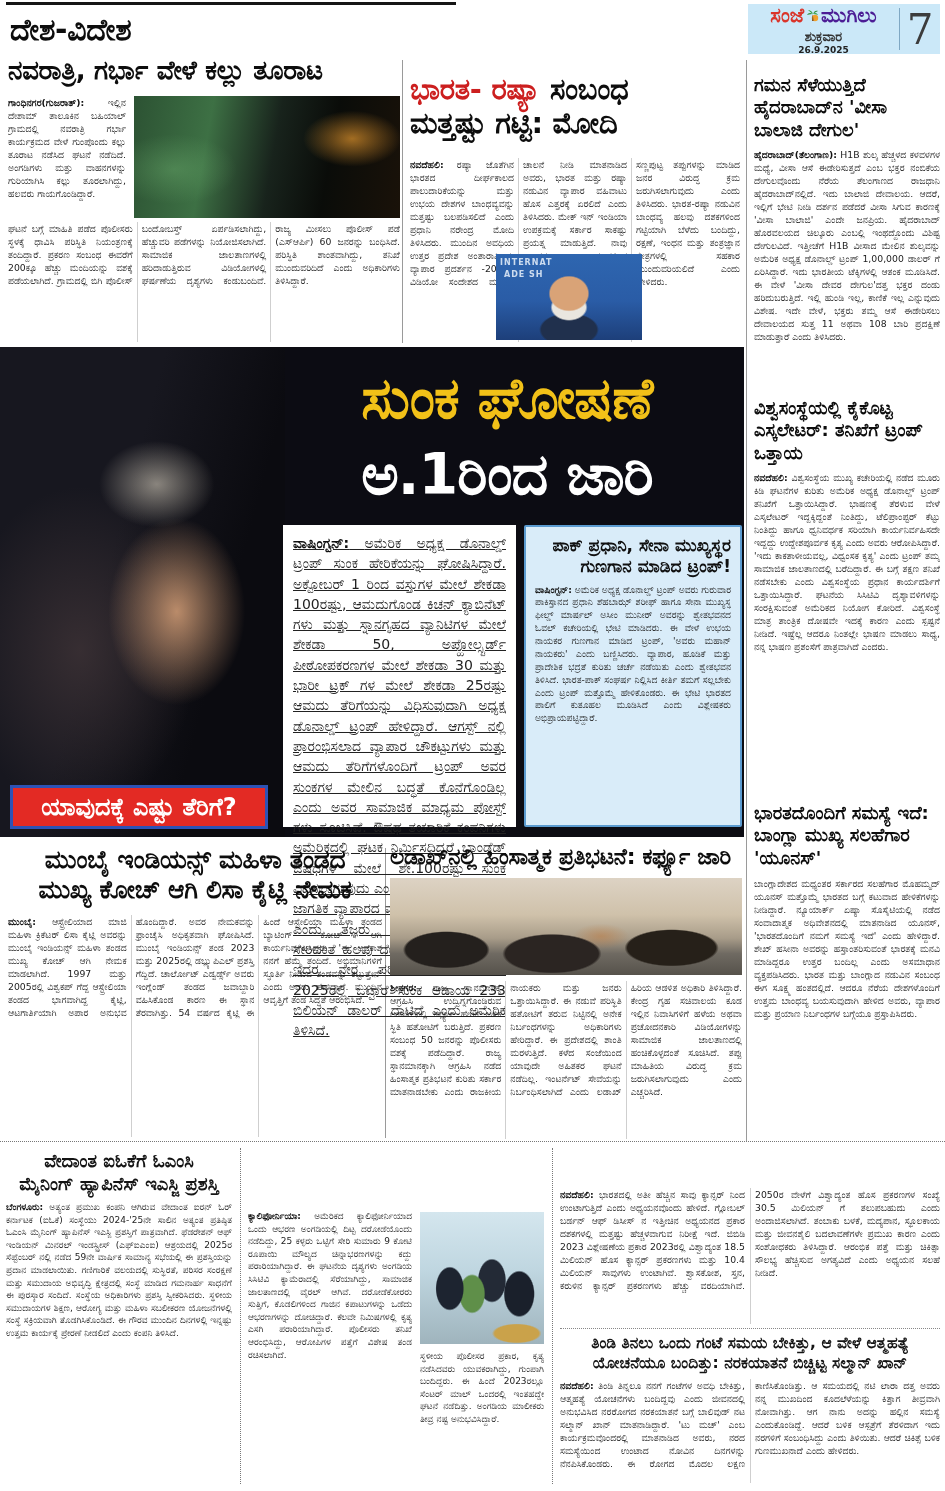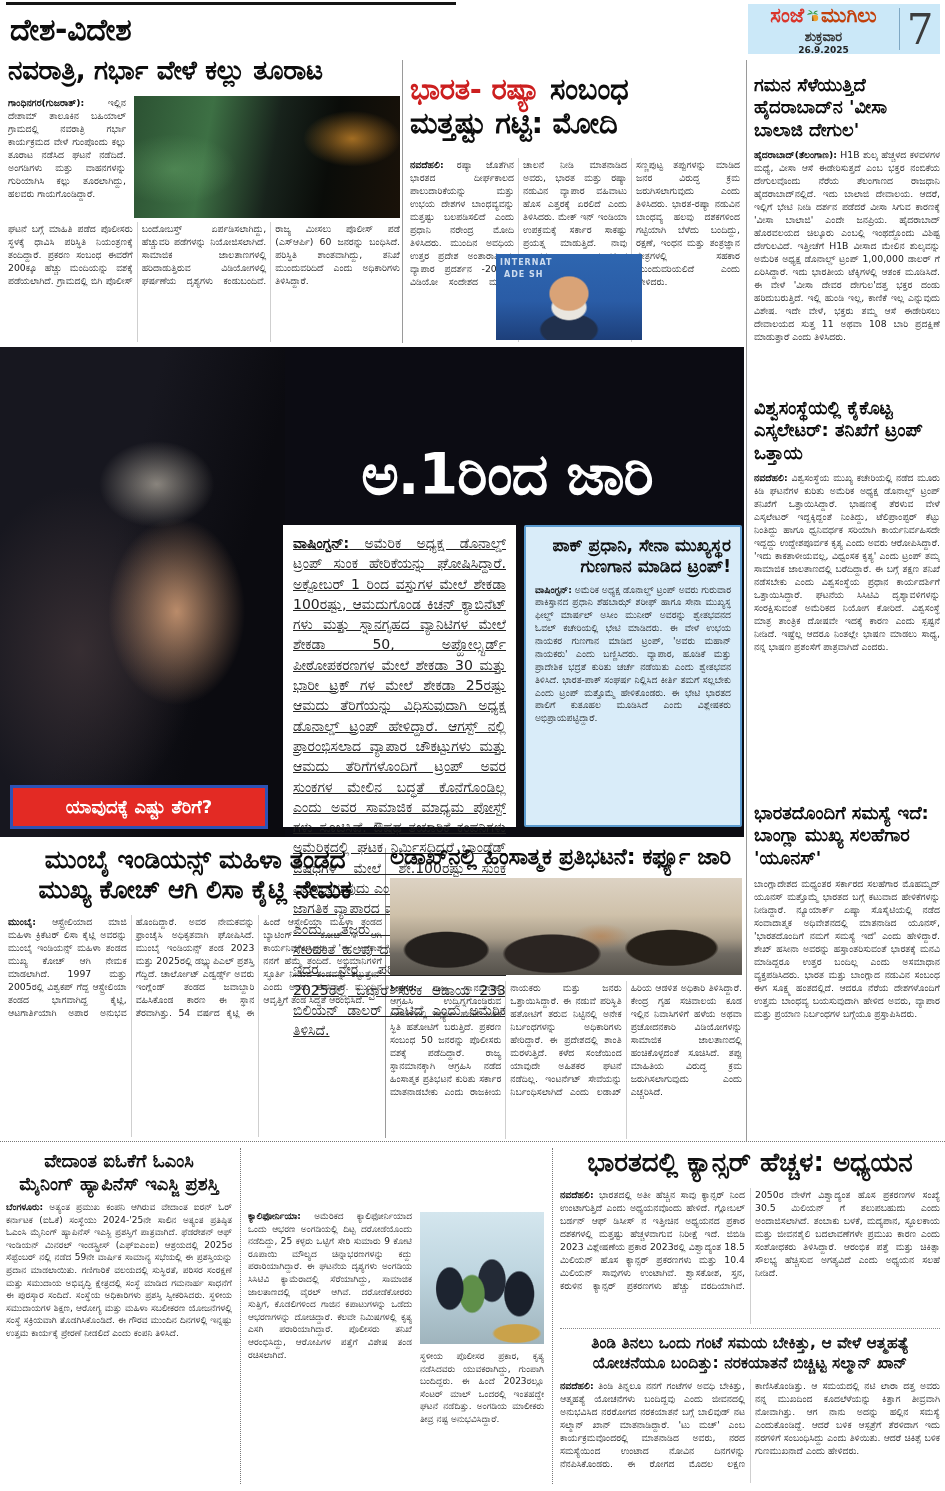--- a/index.html
+++ b/index.html
@@ -16,21 +16,21 @@
   
   .rule-h{background:#151515;}
   .rule-v{background:#9a9a9a;width:1px;}
   .dot-h{border-top:1.5px dotted #777;}
   .dot-v{border-left:1.5px dotted #777;width:0;}
   
   .masthead{left:748px;top:4px;width:192px;height:50px;background:#cbe8f8;display:flex;align-items:stretch;}
   .mast-main{flex:1;display:flex;flex-direction:column;align-items:center;justify-content:center;padding-top:2px;}
   .brand{font-size:20px;font-weight:bold;line-height:1;display:flex;align-items:center;gap:2px;}
   .brand-red{color:#da352b;}
-  .brand-blue{color:#c2410c;}
+  .brand-blue{color:#4c1d95;}
   .brand-rule{width:120px;height:3px;margin-top:2px;background:linear-gradient(to right,#9fd4ef,#1565a8);border-radius:2px;}
   .mast-day{font-size:13px;font-weight:bold;color:#333;margin-top:2px;}
   .mast-date{font-size:9px;font-weight:bold;color:#222;}
   .mast-sep{width:1px;background:#7fa8c4;margin:4px 0;}
   .mast-page{width:40px;display:flex;align-items:center;justify-content:center;
              font-family:"DejaVu Serif","Liberation Serif",serif;font-size:42px;color:#3c3c3c;}
   
   .photo{overflow:hidden;}
   .photo-garba{background:
      radial-gradient(70px 40px at 82% 35%, rgba(242,160,48,.65), transparent 70%),
@@ -64,21 +64,21 @@
   .feature{left:0;top:347px;width:744px;height:490px;background:#0c0c13;}
   .feat-h1{left:272px;top:18px;width:470px;text-align:center;font-size:57px;font-weight:bold;color:#f2c118;letter-spacing:-1px;}
   .feat-h2{left:272px;top:94px;width:470px;text-align:center;font-size:57px;font-weight:bold;color:#ffffff;letter-spacing:-1px;}
   .white-box{left:283px;top:178px;width:233px;height:302px;background:#ffffff;padding:8px 10px;box-sizing:border-box;}
   .white-box .body-txt{font-size:14px;line-height:1.45;text-decoration:underline;}
   .blue-box{left:524px;top:178px;width:218px;height:302px;background:#d9ecf9;border:2px solid #5b9bd0;
             padding:8px 9px;box-sizing:border-box;border-radius:2px;}
   .blue-box h3{margin:0 0 6px 0;font-size:17px;line-height:1.25;color:#101010;text-align:right;}
   .red-box{left:10px;top:438px;width:258px;height:44px;background:#e32a24;border:3px solid #2d52b5;
            box-sizing:border-box;display:flex;align-items:center;justify-content:center;
-           color:#ffffff;font-size:18px;font-weight:bold;}
+           color:#ffffff;font-size:24px;font-weight:bold;}
   
   .rail-hl{font-weight:bold;font-size:18px;line-height:1.24;color:#0d0d0d;}
   
   .btm-hl-sm{font-weight:bold;font-size:18px;line-height:1.25;}
   .btm-hl-md{font-weight:bold;font-size:21px;line-height:1.2;}
   .btm-hl-lg{font-weight:bold;font-size:26px;line-height:1.15;}
   .btm-hl-xs{font-weight:bold;font-size:15.5px;line-height:1.3;}
 </style>
 </head>
 <body>
@@ -164,20 +164,21 @@
     <div class="abs" style="left:0;top:742px;width:186px;">
       <div class="rail-hl">ಭಾರತದೊಂದಿಗೆ ಸಮಸ್ಯೆ ಇದೆ: ಬಾಂಗ್ಲಾ ಮುಖ್ಯ ಸಲಹೆಗಾರ 'ಯೂನಸ್'</div>
       <div class="body-txt" style="margin-top:8px;height:252px;">
         <p><span>ಬಾಂಗ್ಲಾದೇಶದ ಮಧ್ಯಂತರ ಸರ್ಕಾರದ ಸಲಹೆಗಾರ ಮೊಹಮ್ಮದ್ ಯೂನಸ್ ಮತ್ತೊಮ್ಮೆ ಭಾರತದ ಬಗ್ಗೆ ಕಟುವಾದ ಹೇಳಿಕೆಗಳನ್ನು ನೀಡಿದ್ದಾರೆ. ನ್ಯೂಯಾರ್ಕ್ ಏಷ್ಯಾ ಸೊಸೈಟಿಯಲ್ಲಿ ನಡೆದ ಸಂವಾದಾತ್ಮಕ ಅಧಿವೇಶನದಲ್ಲಿ ಮಾತನಾಡಿದ ಯೂನಸ್, 'ಭಾರತದೊಂದಿಗೆ ನಮಗೆ ಸಮಸ್ಯೆ ಇದೆ' ಎಂದು ಹೇಳಿದ್ದಾರೆ. ಶೇಖ್ ಹಸೀನಾ ಅವರನ್ನು ಹಸ್ತಾಂತರಿಸುವಂತೆ ಭಾರತಕ್ಕೆ ಮನವಿ ಮಾಡಿದ್ದರೂ ಉತ್ತರ ಬಂದಿಲ್ಲ ಎಂದು ಅಸಮಾಧಾನ ವ್ಯಕ್ತಪಡಿಸಿದರು. ಭಾರತ ಮತ್ತು ಬಾಂಗ್ಲಾದ ನಡುವಿನ ಸಂಬಂಧ ಈಗ ಸೂಕ್ಷ್ಮ ಹಂತದಲ್ಲಿದೆ. ಆದರೂ ನೆರೆಯ ದೇಶಗಳೊಂದಿಗೆ ಉತ್ತಮ ಬಾಂಧವ್ಯ ಬಯಸುವುದಾಗಿ ಹೇಳಿದ ಅವರು, ವ್ಯಾಪಾರ ಮತ್ತು ಪ್ರಯಾಣ ನಿರ್ಬಂಧಗಳ ಬಗ್ಗೆಯೂ ಪ್ರಸ್ತಾಪಿಸಿದರು.</span></p>
       </div>
     </div>
   </div>
 
   <div class="abs feature">
     <div class="abs photo photo-trump"></div>
+    <div class="abs feat-h1">ಸುಂಕ ಘೋಷಣೆ</div>
     <div class="abs feat-h2">ಅ.1ರಿಂದ ಜಾರಿ</div>
     <div class="abs white-box">
       <p class="body-txt"><span class="byline">ವಾಷಿಂಗ್ಟನ್:</span>
          <span>ಅಮೆರಿಕ ಅಧ್ಯಕ್ಷ ಡೊನಾಲ್ಡ್ ಟ್ರಂಪ್ ಸುಂಕ ಹೇರಿಕೆಯನ್ನು ಘೋಷಿಸಿದ್ದಾರೆ. ಅಕ್ಟೋಬರ್ 1 ರಿಂದ ವಸ್ತುಗಳ ಮೇಲೆ ಶೇಕಡಾ 100ರಷ್ಟು, ಆಮದುಗೊಂಡ ಕಿಚನ್ ಕ್ಯಾಬಿನೆಟ್ ಗಳು ಮತ್ತು ಸ್ನಾನಗೃಹದ ವ್ಯಾನಿಟಿಗಳ ಮೇಲೆ ಶೇಕಡಾ 50, ಅಪ್ಹೋಲ್ಸ್ಟರ್ಡ್ ಪೀಠೋಪಕರಣಗಳ ಮೇಲೆ ಶೇಕಡಾ 30 ಮತ್ತು ಭಾರೀ ಟ್ರಕ್ ಗಳ ಮೇಲೆ ಶೇಕಡಾ 25ರಷ್ಟು ಆಮದು ತೆರಿಗೆಯನ್ನು ವಿಧಿಸುವುದಾಗಿ ಅಧ್ಯಕ್ಷ ಡೊನಾಲ್ಡ್ ಟ್ರಂಪ್ ಹೇಳಿದ್ದಾರೆ. ಆಗಸ್ಟ್ ನಲ್ಲಿ ಪ್ರಾರಂಭಿಸಲಾದ ವ್ಯಾಪಾರ ಚೌಕಟ್ಟುಗಳು ಮತ್ತು ಆಮದು ತೆರಿಗೆಗಳೊಂದಿಗೆ ಟ್ರಂಪ್ ಅವರ ಸುಂಕಗಳ ಮೇಲಿನ ಬದ್ಧತೆ ಕೊನೆಗೊಂಡಿಲ್ಲ ಎಂದು ಅವರ ಸಾಮಾಜಿಕ ಮಾಧ್ಯಮ ಪೋಸ್ಟ್ ಗಳು ಸೂಚಿಸಿವೆ. ಔಷಧ ತಯಾರಿಕೆ ಕಂಪನಿಗಳು ಅಮೆರಿಕದಲ್ಲಿ ಘಟಕ ನಿರ್ಮಿಸದಿದ್ದರೆ ಬ್ರಾಂಡೆಡ್ ಔಷಧಗಳ ಮೇಲೆ ಶೇ.100ರಷ್ಟು ಸುಂಕ ವಿಧಿಸಲಾಗುವುದು ಎಂದಿದ್ದಾರೆ. ಹೊಸ ಸುಂಕಗಳು ಜಾಗತಿಕ ವ್ಯಾಪಾರದ ಮೇಲೆ ಪರಿಣಾಮ ಬೀರಲಿವೆ ಎಂದು ತಜ್ಞರು ವಿಶ್ಲೇಷಿಸಿದ್ದಾರೆ. ಭಾರತ ಸೇರಿದಂತೆ ಹಲವು ದೇಶಗಳ ರಫ್ತುದಾರರ ಮೇಲೆ ಇದರ ನೇರ ಪರಿಣಾಮ ಉಂಟಾಗಲಿದೆ. 2025ರಲ್ಲಿ ಒಟ್ಟಾರೆ ಸುಂಕ ಆದಾಯ 233 ಬಿಲಿಯನ್ ಡಾಲರ್ ದಾಟಿದೆ ಎಂದು ಅಮೆರಿಕ ತಿಳಿಸಿದೆ.</span></p>
     </div>
     <div class="abs blue-box">
       <h3>ಪಾಕ್ ಪ್ರಧಾನಿ, ಸೇನಾ ಮುಖ್ಯಸ್ಥರ ಗುಣಗಾನ ಮಾಡಿದ ಟ್ರಂಪ್!</h3>
       <p class="body-txt" style="font-size:9.2px;"><span class="byline">ವಾಷಿಂಗ್ಟನ್:</span>
          <span>ಅಮೆರಿಕ ಅಧ್ಯಕ್ಷ ಡೊನಾಲ್ಡ್ ಟ್ರಂಪ್ ಅವರು ಗುರುವಾರ ಪಾಕಿಸ್ತಾನದ ಪ್ರಧಾನಿ ಶೆಹಬಾಝ್ ಶರೀಫ್ ಹಾಗೂ ಸೇನಾ ಮುಖ್ಯಸ್ಥ ಫೀಲ್ಡ್ ಮಾರ್ಷಲ್ ಅಸೀಂ ಮುನೀರ್ ಅವರನ್ನು ಶ್ವೇತಭವನದ ಓವಲ್ ಕಚೇರಿಯಲ್ಲಿ ಭೇಟಿ ಮಾಡಿದರು. ಈ ವೇಳೆ ಉಭಯ ನಾಯಕರ ಗುಣಗಾನ ಮಾಡಿದ ಟ್ರಂಪ್, 'ಅವರು ಮಹಾನ್ ನಾಯಕರು' ಎಂದು ಬಣ್ಣಿಸಿದರು. ವ್ಯಾಪಾರ, ಹೂಡಿಕೆ ಮತ್ತು ಪ್ರಾದೇಶಿಕ ಭದ್ರತೆ ಕುರಿತು ಚರ್ಚೆ ನಡೆಯಿತು ಎಂದು ಶ್ವೇತಭವನ ತಿಳಿಸಿದೆ. ಭಾರತ-ಪಾಕ್ ಸಂಘರ್ಷ ನಿಲ್ಲಿಸಿದ ಕೀರ್ತಿ ತಮಗೆ ಸಲ್ಲಬೇಕು ಎಂದು ಟ್ರಂಪ್ ಮತ್ತೊಮ್ಮೆ ಹೇಳಿಕೊಂಡರು. ಈ ಭೇಟಿ ಭಾರತದ ಪಾಲಿಗೆ ಕುತೂಹಲ ಮೂಡಿಸಿದೆ ಎಂದು ವಿಶ್ಲೇಷಕರು ಅಭಿಪ್ರಾಯಪಟ್ಟಿದ್ದಾರೆ.</span></p>
     </div>
@@ -224,21 +225,20 @@
       <p><span class="byline">ಕ್ಯಾಲಿಫೋರ್ನಿಯಾ:</span>
          <span>ಅಮೆರಿಕದ ಕ್ಯಾಲಿಫೋರ್ನಿಯಾದ ಒಂದು ಆಭರಣ ಅಂಗಡಿಯಲ್ಲಿ ದಿಟ್ಟ ದರೋಡೆಯೊಂದು ನಡೆದಿದ್ದು, 25 ಕಳ್ಳರು ಒಟ್ಟಿಗೆ ಸೇರಿ ಸುಮಾರು 9 ಕೋಟಿ ರೂಪಾಯಿ ಮೌಲ್ಯದ ಚಿನ್ನಾಭರಣಗಳನ್ನು ಕದ್ದು ಪರಾರಿಯಾಗಿದ್ದಾರೆ. ಈ ಘಟನೆಯ ದೃಶ್ಯಗಳು ಅಂಗಡಿಯ ಸಿಸಿಟಿವಿ ಕ್ಯಾಮೆರಾದಲ್ಲಿ ಸೆರೆಯಾಗಿದ್ದು, ಸಾಮಾಜಿಕ ಜಾಲತಾಣದಲ್ಲಿ ವೈರಲ್ ಆಗಿವೆ. ದರೋಡೆಕೋರರು ಸುತ್ತಿಗೆ, ಕೊಡಲಿಗಳಿಂದ ಗಾಜಿನ ಕಪಾಟುಗಳನ್ನು ಒಡೆದು ಆಭರಣಗಳನ್ನು ದೋಚಿದ್ದಾರೆ. ಕೆಲವೇ ನಿಮಿಷಗಳಲ್ಲಿ ಕೃತ್ಯ ಎಸಗಿ ಪರಾರಿಯಾಗಿದ್ದಾರೆ. ಪೊಲೀಸರು ತನಿಖೆ ಆರಂಭಿಸಿದ್ದು, ಆರೋಪಿಗಳ ಪತ್ತೆಗೆ ವಿಶೇಷ ತಂಡ ರಚಿಸಲಾಗಿದೆ.</span></p>
     </div>
     <div class="abs photo photo-cctv" style="left:172px;top:64px;width:124px;height:132px;"></div>
     <div class="abs body-txt" style="left:172px;top:202px;width:124px;height:132px;font-size:9px;">
       <p><span>ಸ್ಥಳೀಯ ಪೊಲೀಸರ ಪ್ರಕಾರ, ಕೃತ್ಯ ನಡೆಸಿದವರು ಯುವಕರಾಗಿದ್ದು, ಗುಂಪಾಗಿ ಬಂದಿದ್ದರು. ಈ ಹಿಂದೆ 2023ರಲ್ಲೂ ಸೆಂಟರ್ ಮಾಲ್ ಒಂದರಲ್ಲಿ ಇಂತಹದ್ದೇ ಘಟನೆ ನಡೆದಿತ್ತು. ಅಂಗಡಿಯ ಮಾಲೀಕರು ತೀವ್ರ ನಷ್ಟ ಅನುಭವಿಸಿದ್ದಾರೆ.</span></p>
     </div>
   </div>
 
   <div class="abs" style="left:560px;top:1148px;width:380px;height:180px;">
-    <div class="btm-hl-lg center">ಭಾರತದಲ್ಲಿ ಕ್ಯಾನ್ಸರ್ ಹೆಚ್ಚಳ: ಅಧ್ಯಯನ</div>
     <div class="abs body-txt cols2" style="left:0;top:40px;width:380px;height:136px;">
       <p><span class="byline">ನವದೆಹಲಿ:</span>
          <span>ಭಾರತದಲ್ಲಿ ಅತೀ ಹೆಚ್ಚಿನ ಸಾವು ಕ್ಯಾನ್ಸರ್ ನಿಂದ ಉಂಟಾಗುತ್ತಿದೆ ಎಂದು ಅಧ್ಯಯನವೊಂದು ಹೇಳಿದೆ. ಗ್ಲೋಬಲ್ ಬರ್ಡನ್ ಆಫ್ ಡಿಸೀಸ್ ನ ಇತ್ತೀಚಿನ ಅಧ್ಯಯನದ ಪ್ರಕಾರ ದಶಕಗಳಲ್ಲಿ ಮತ್ತಷ್ಟು ಹೆಚ್ಚಳವಾಗುವ ನಿರೀಕ್ಷೆ ಇದೆ. ಜಿಬಿಡಿ 2023 ವಿಶ್ಲೇಷಣೆಯ ಪ್ರಕಾರ 2023ರಲ್ಲಿ ವಿಶ್ವಾದ್ಯಂತ 18.5 ಮಿಲಿಯನ್ ಹೊಸ ಕ್ಯಾನ್ಸರ್ ಪ್ರಕರಣಗಳು ಮತ್ತು 10.4 ಮಿಲಿಯನ್ ಸಾವುಗಳು ಉಂಟಾಗಿವೆ. ಶ್ವಾಸಕೋಶ, ಸ್ತನ, ಕರುಳಿನ ಕ್ಯಾನ್ಸರ್ ಪ್ರಕರಣಗಳು ಹೆಚ್ಚು ವರದಿಯಾಗಿವೆ. 2050ರ ವೇಳೆಗೆ ವಿಶ್ವಾದ್ಯಂತ ಹೊಸ ಪ್ರಕರಣಗಳ ಸಂಖ್ಯೆ 30.5 ಮಿಲಿಯನ್ ಗೆ ತಲುಪಬಹುದು ಎಂದು ಅಂದಾಜಿಸಲಾಗಿದೆ. ತಂಬಾಕು ಬಳಕೆ, ಮದ್ಯಪಾನ, ಸ್ಥೂಲಕಾಯ ಮತ್ತು ಜೀವನಶೈಲಿ ಬದಲಾವಣೆಗಳೇ ಪ್ರಮುಖ ಕಾರಣ ಎಂದು ಸಂಶೋಧಕರು ತಿಳಿಸಿದ್ದಾರೆ. ಆರಂಭಿಕ ಪತ್ತೆ ಮತ್ತು ಚಿಕಿತ್ಸಾ ಸೌಲಭ್ಯ ಹೆಚ್ಚಿಸುವ ಅಗತ್ಯವಿದೆ ಎಂದು ಅಧ್ಯಯನ ಸಲಹೆ ನೀಡಿದೆ.</span></p>
     </div>
   </div>
 
   <div class="abs" style="left:560px;top:1328px;width:380px;height:158px;border-top:1.5px dotted #888;padding-top:4px;box-sizing:border-box;">
     <div class="btm-hl-xs center">
       <span>ತಿಂಡಿ ತಿನಲು ಒಂದು ಗಂಟೆ ಸಮಯ ಬೇಕಿತ್ತು, ಆ ವೇಳೆ ಆತ್ಮಹತ್ಯೆ</span><br>
       <span>ಯೋಚನೆಯೂ ಬಂದಿತ್ತು: ನರಕಯಾತನೆ ಬಿಚ್ಚಿಟ್ಟ ಸಲ್ಮಾನ್ ಖಾನ್</span>

